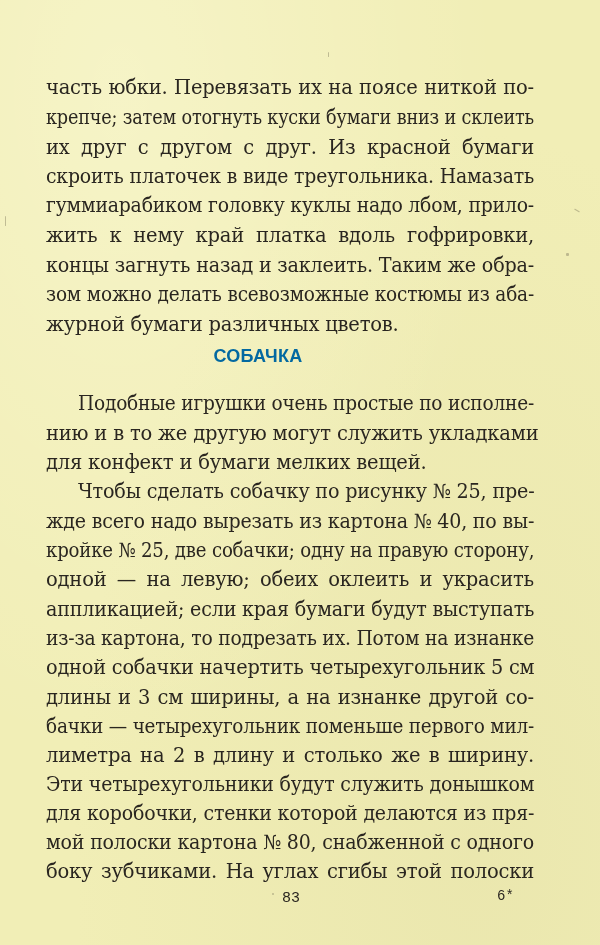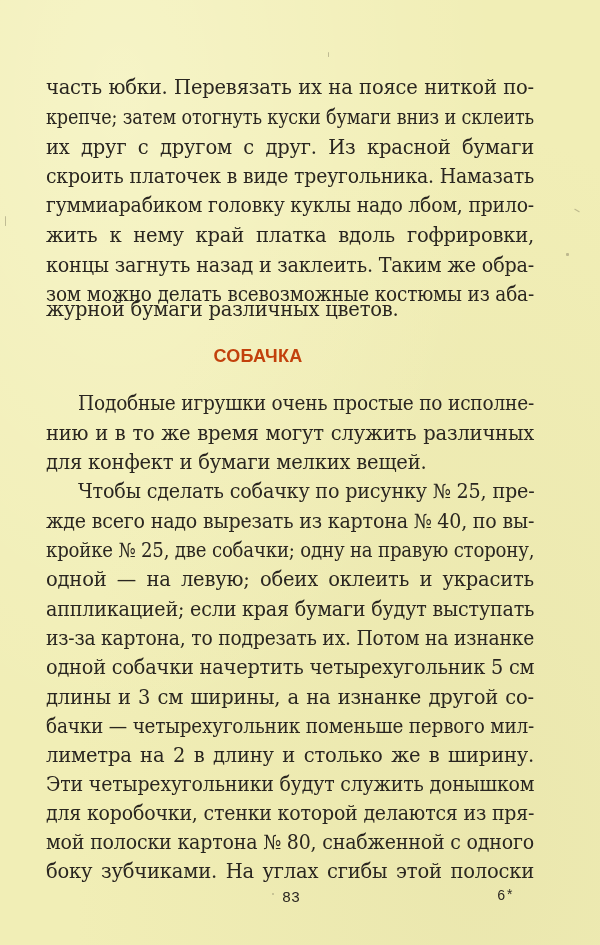--- a/index.html
+++ b/index.html
@@ -49,21 +49,21 @@
     .heading {
       position: absolute;
       left: 0;
       width: 516px;
       top: 346px;
       text-align: center;
       font-family: "Liberation Sans", sans-serif;
       font-weight: bold;
       font-size: 18px;
       letter-spacing: 0.3px;
-      color: #c2410c;
+      color: #0369a1;
     }
     .folio {
       position: absolute;
       top: 844px;
       font-family: Liberation Mono, monospace;
       font-size: 15px;
       color: #2a2620;
     }
     .folio.page-number { left: 282px; }
     .folio.signature { left: 497px; font-size: 14px; }
@@ -81,28 +81,28 @@
 
   <div>
     <div class="line" style="top:74px">часть юбки. Перевязать их на поясе ниткой по-</div>
     <div class="line" style="top: 104px; transform: scaleX(0.9054); width: 539px;">крепче; затем отогнуть куски бумаги вниз и склеить</div>
     <div class="line" style="top:134px">их друг с другом с друг. Из красной бумаги</div>
     <div class="line" style="top: 163px; transform: scaleX(0.9663); width: 505px;">скроить платочек в виде треугольника. Намазать</div>
     <div class="line" style="top: 192px; transform: scaleX(0.9644); width: 506px;">гуммиарабиком головку куклы надо лбом, прило-</div>
     <div class="line" style="top:222px">жить к нему край платка вдоль гофрировки,</div>
     <div class="line" style="top: 252px; transform: scaleX(0.9819); width: 497px;">концы загнуть назад и заклеить. Таким же обра-</div>
     <div class="line" style="top: 281px; transform: scaleX(0.9476); width: 515px;">зом можно делать всевозможные костюмы из аба-</div>
-    <div class="line last" style="top:296px">журной бумаги различных цветов.</div>
+    <div class="line last" style="top:311px">журной бумаги различных цветов.</div>
   </div>
 
   <div class="heading">СОБАЧКА</div>
 
   <div>
     <div class="line indent" style="top: 390px; transform: scaleX(0.95); width: 480px;">Подобные игрушки очень простые по исполне-</div>
-    <div class="line" style="top:420px">нию и в то же время могут служить различных</div>
+    <div class="line" style="top:420px">нию и в то же другую могут служить укладками</div>
     <div class="line last" style="top:449px">для конфект и бумаги мелких вещей.</div>
   </div>
 
   <div>
     <div class="line indent" style="top: 478px; transform: scaleX(0.9828); width: 464px;">Чтобы сделать собачку по рисунку № 25, пре-</div>
     <div class="line" style="top: 508px; transform: scaleX(0.976); width: 500px;">жде всего надо вырезать из картона № 40, по вы-</div>
     <div class="line" style="top: 537px; transform: scaleX(0.9295); width: 525px;">кройке № 25, две собачки; одну на правую сторону,</div>
     <div class="line" style="top:566px">одной — на левую; обеих оклеить и украсить</div>
     <div class="line" style="top: 596px; transform: scaleX(0.9799); width: 498px;">аппликацией; если края бумаги будут выступать</div>
     <div class="line" style="top: 625px; transform: scaleX(0.9587); width: 509px;">из-за картона, то подрезать их. Потом на изнанке</div>

